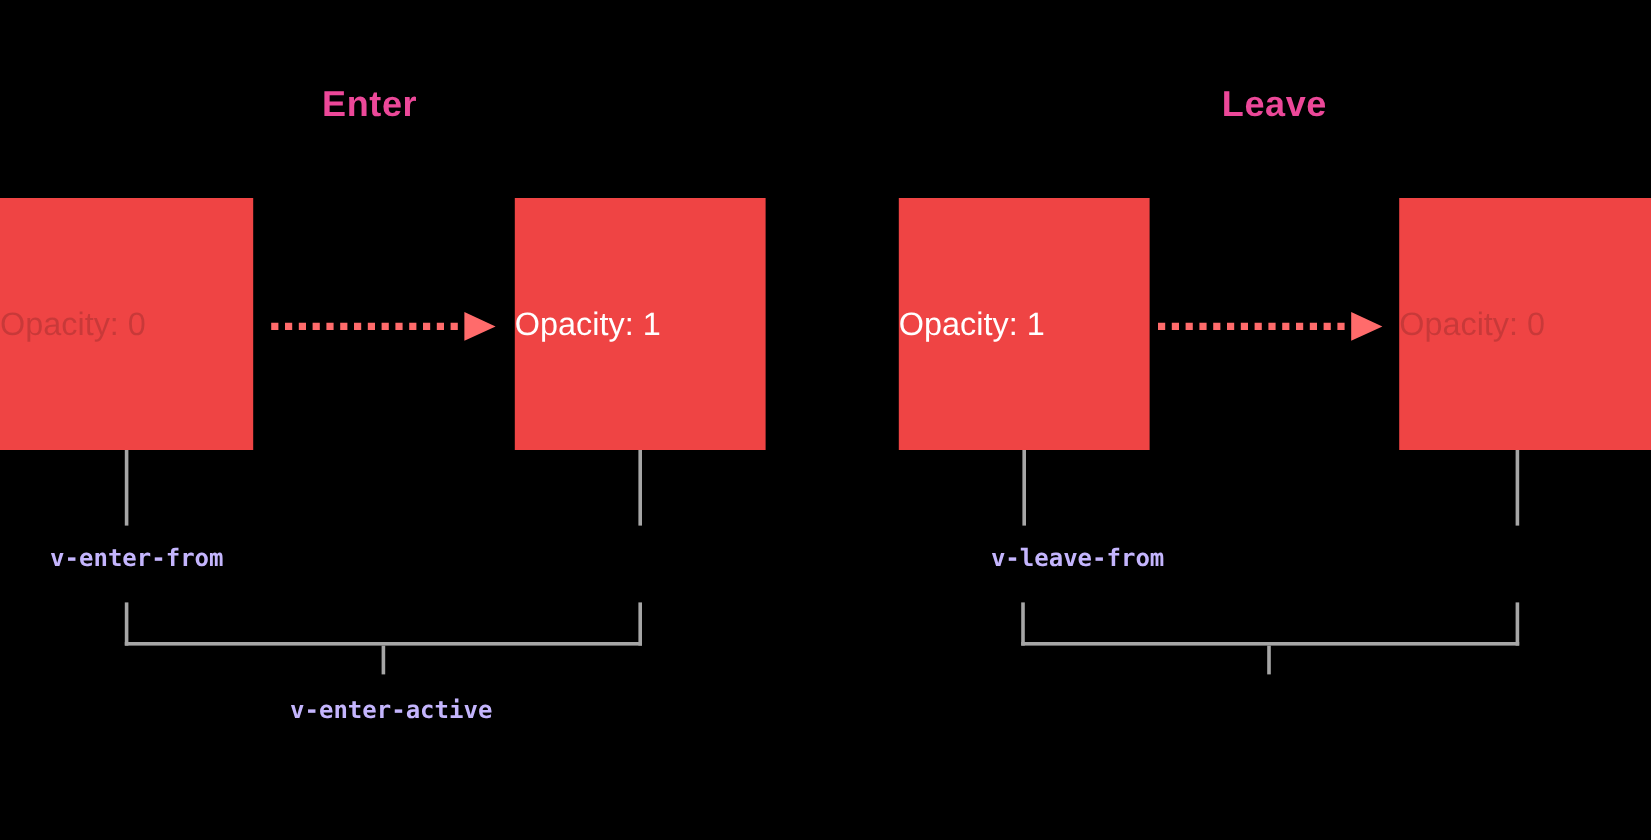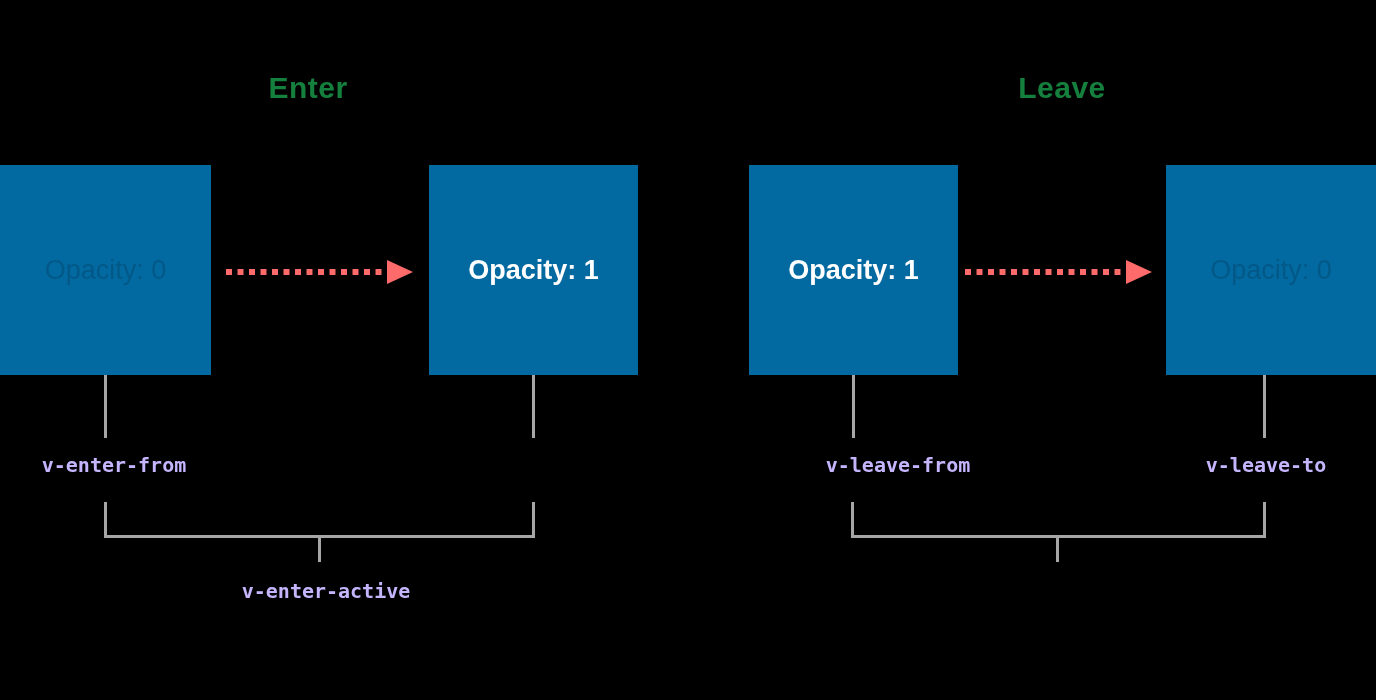--- a/index.html
+++ b/index.html
@@ -9,45 +9,45 @@
     width: 1376px;
     height: 700px;
     background: #000000;
     overflow: hidden;
     font-family: "Liberation Sans", sans-serif;
   }
   .section-title {
     position: absolute;
     top: 71px;
     transform: translateX(-50%);
-    color: #15803d;
+    color: #ec4899;
     font-size: 30px;
     font-weight: bold;
     letter-spacing: 0.5px;
     white-space: nowrap;
   }
   .title-enter { left: 308px; }
   .title-leave { left: 1062px; text-align: center; }
 
   .box {
     position: absolute;
     top: 165px;
     height: 210px;
-    background: #0369a1;
+    background: #ef4444;
     display: flex;
     align-items: center;
-    justify-content: center;
+    justify-content: flex-start;
     font-size: 27px;
     white-space: nowrap;
   }
   .box-1 { left: 0;      width: 211px; }
   .box-2 { left: 429px;  width: 209px; }
   .box-3 { left: 749px;  width: 209px; }
   .box-4 { left: 1166px; width: 210px; }
-  .box-label-solid { color: #ffffff; font-weight: bold; }
+  .box-label-solid { color: #ffffff; }
   .box-label-faded { color: rgba(0, 0, 0, 0.16); }
 
   .arrow {
     position: absolute;
     top: 258px;
     width: 190px;
     height: 28px;
   }
   .arrow-enter { left: 224px; }
   .arrow-leave { left: 963px; }
@@ -126,21 +126,20 @@
     <polygon points="163,2 189,14 163,26" fill="#ff6b6b"></polygon>
   </svg>
 
   <div class="vline drop drop-1"></div>
   <div class="vline drop drop-2"></div>
   <div class="vline drop drop-3"></div>
   <div class="vline drop drop-4"></div>
 
   <div class="class-label row-1 lbl-enter-from">v-enter-from</div>
   <div class="class-label row-1 lbl-leave-from">v-leave-from</div>
-  <div class="class-label row-1 lbl-leave-to">v-leave-to</div>
 
   <div class="bracket bracket-enter"></div>
   <div class="vline stem stem-enter"></div>
   <div class="bracket bracket-leave"></div>
   <div class="vline stem stem-leave"></div>
 
   <div class="class-label row-active lbl-enter-active">v-enter-active</div>
 
 </div>
 

